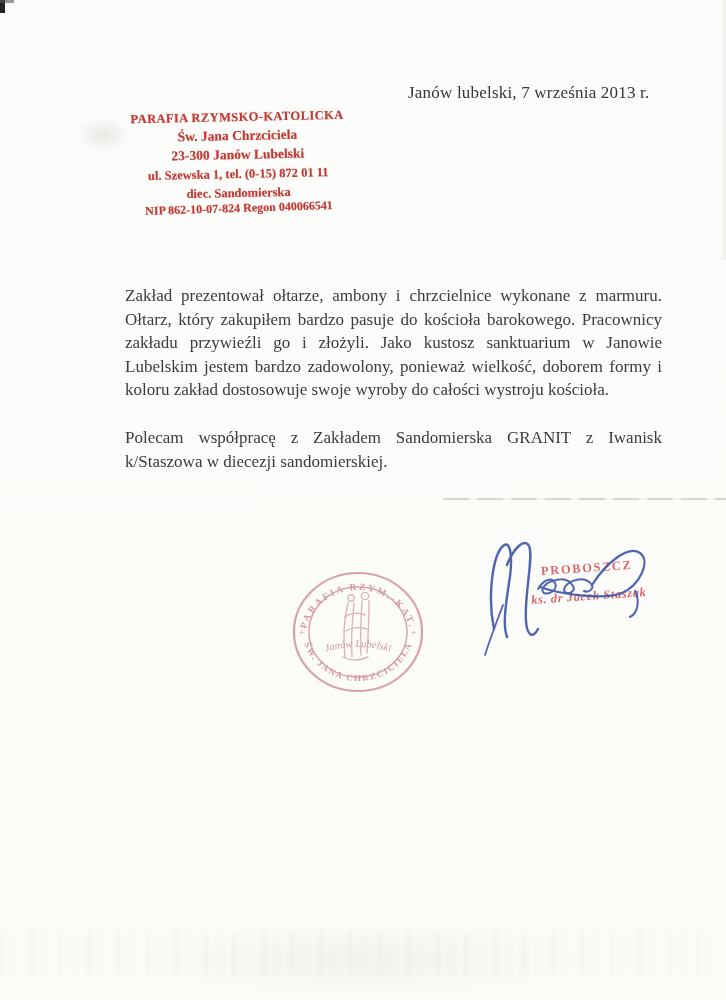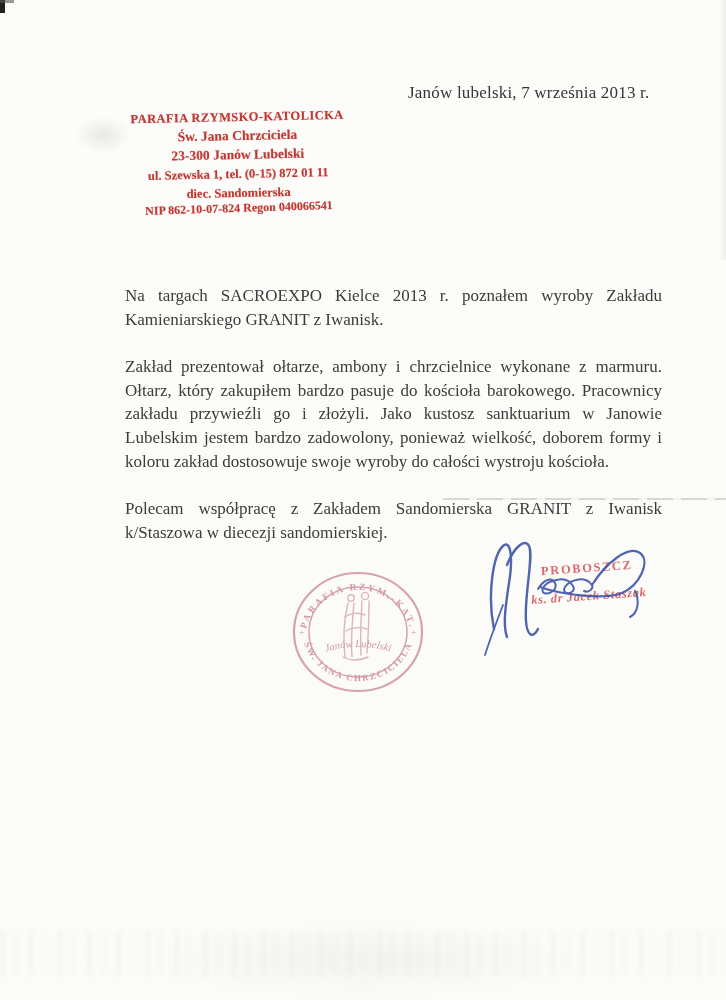--- a/index.html
+++ b/index.html
@@ -92,21 +92,20 @@
   <div class="sender-stamp">
     <span class="l1">PARAFIA RZYMSKO-KATOLICKA</span><br>
     <span class="l2">Św. Jana Chrzciciela</span><br>
     <span class="l3">23-300 Janów Lubelski</span><br>
     <span class="l4">ul. Szewska 1, tel. (0-15) 872 01 11</span><br>
     <span class="l5">diec. Sandomierska</span><br>
     <span class="l6">NIP 862-10-07-824 Regon 040066541</span>
   </div>
 
   <div class="letter-body">
-    <p>Na targach SACROEXPO Kielce 2013 r. poznałem wyroby Zakładu Kamieniarskiego GRANIT z Iwanisk.</p>
     <p>Zakład prezentował ołtarze, ambony i chrzcielnice wykonane z marmuru. Ołtarz, który zakupiłem bardzo pasuje do kościoła barokowego. Pracownicy zakładu przywieźli go i złożyli. Jako kustosz sanktuarium w Janowie Lubelskim jestem bardzo zadowolony, ponieważ wielkość, doborem formy i koloru zakład dostosowuje swoje wyroby do całości wystroju kościoła.</p>
     <p>Polecam współpracę z Zakładem Sandomierska GRANIT z Iwanisk k/Staszowa w diecezji sandomierskiej.</p>
   </div>
 
   <div class="sig-stamp-line1">PROBOSZCZ</div>
   <div class="sig-stamp-line2">ks. dr Jacek Staszak</div>
 
   <svg class="signature-svg" width="210" height="135" viewBox="0 0 210 135">
     <g fill="none" stroke="#3d55a8" stroke-linecap="round" stroke-linejoin="round" opacity="0.9">
       <path stroke-width="2.4" d="M24,96 C17,62 23,22 33,13 C41,6 43,26 39,50 C35,76 33,93 37,104"></path>

